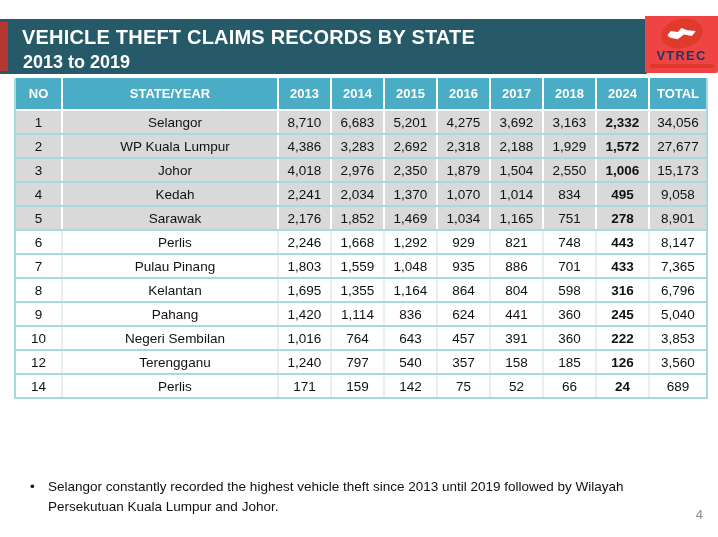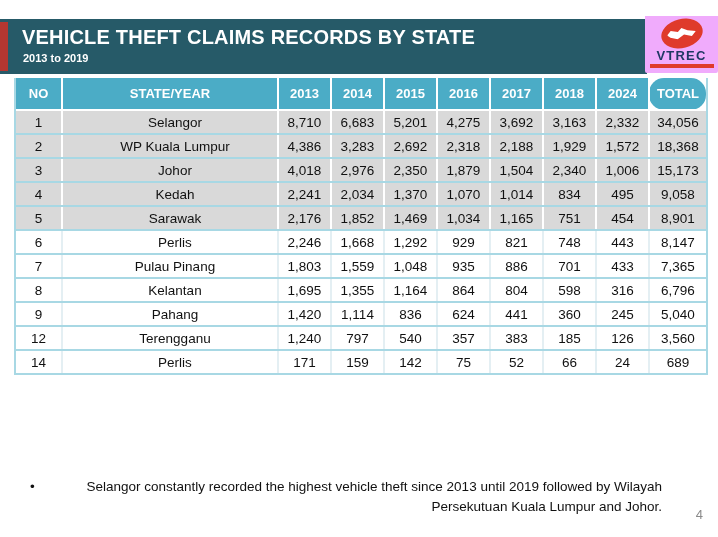--- a/index.html
+++ b/index.html
@@ -16,26 +16,26 @@
   .accent-bar {
     position:absolute; left:0; top:3px; bottom:3px; width:8px;
     background:var(--accent-red, #B43731);
   }
   .title {
     position:absolute; left:22px; top:7px; color:#fff;
     font-size:20px; font-weight:bold; letter-spacing:0.2px; white-space:nowrap;
   }
   .subtitle {
     position:absolute; left:23px; top:33px; color:#fff;
-    font-size:11px; font-weight:bold;
+    font-size:18px; font-weight:bold;
   }
   
   .logo-box {
     position:absolute; left:645px; top:0; width:73px; height:57px;
-    background:#f0abfc; text-align:center; border-radius:0 0 2px 2px;
+    background:#ef4444; text-align:center; border-radius:0 0 2px 2px;
   }
   .logo-mark {
     width:42px; height:29px; background:var(--logo-red, #DF3A2B);
     border-radius:50%; transform:rotate(-14deg);
     margin:3px auto 0; position:relative;
   }
   .logo-map {
     position:absolute; left:6px; top:8px; width:29px; height:14px; background:#fff;
     transform:rotate(6deg);
     clip-path:polygon(0% 45%, 14% 18%, 38% 32%, 52% 6%, 72% 28%, 100% 42%, 84% 74%, 58% 56%, 34% 82%, 10% 64%);
@@ -49,40 +49,40 @@
   .tbl-wrap {
     position:absolute; left:14px; top:62px; width:690px;
     border:2px solid var(--row-border-cyan, #A8D8E4); border-top:none;
   }
   table.state-table { width:100%; border-collapse:collapse; table-layout:fixed; }
   .state-table thead th {
     background:var(--table-header-aqua, #4BACC6); color:#fff;
     font-size:13px; font-weight:bold; height:31px; text-align:center;
     border-right:2px solid #fff; border-bottom:2px solid #fff; padding:0;
   }
-  .state-table thead th:last-child { border-right:none;border-radius:15px; }
+  .state-table thead th:last-child { border-right:none; }
   .state-table tbody td {
     height:22px; font-size:13.5px; color:#111; padding:0;
     border-right:2px solid #E4EFF3; border-bottom:2px solid var(--row-border-cyan, #A8D8E4);
     background:#fff;
   }
   .state-table tbody td:last-child { border-right:none; }
   .state-table tbody tr:last-child td { border-bottom:none; }
   .state-table tbody tr:nth-child(-n+5) td { background:var(--row-highlight-gray, #D9D9D9); border-right-color:#fff; }
   .c-no { text-align:center; }
   .c-state { text-align:center; padding-left:10px !important; }
   .c-num { text-align:center; }
-  .emph { font-weight:normal; }
+  .emph { font-weight:bold; }
   
   .notes {
     position:absolute; left:30px; top:461px; width:660px;
     display:flex; font-size:13.5px; color:#111; line-height:1.5;
   }
   .bullet { flex:0 0 auto; width:18px; }
-  .note-text { width:614px;text-align:right; }
+  .note-text { width:614px; }
   .page-num { position:absolute; right:15px; top:491px; font-size:13px; color:#8A8A8A; }
 </style>
 </head>
 <body>
 
 <div class="slide">
 
   <div class="header-band">
     <div class="accent-bar"></div>
     <div class="title">VEHICLE THEFT CLAIMS RECORDS BY STATE</div>
@@ -141,31 +141,31 @@
           <tr>
             <td class="c-no">2</td>
             <td class="c-state">WP Kuala Lumpur</td>
             <td class="c-num">4,386</td>
             <td class="c-num">3,283</td>
             <td class="c-num">2,692</td>
             <td class="c-num">2,318</td>
             <td class="c-num">2,188</td>
             <td class="c-num">1,929</td>
             <td class="c-num emph">1,572</td>
-            <td class="c-num">18,368</td>
+            <td class="c-num">27,677</td>
           </tr>
           <tr>
             <td class="c-no">3</td>
             <td class="c-state">Johor</td>
             <td class="c-num">4,018</td>
             <td class="c-num">2,976</td>
             <td class="c-num">2,350</td>
             <td class="c-num">1,879</td>
             <td class="c-num">1,504</td>
-            <td class="c-num">2,340</td>
+            <td class="c-num">2,550</td>
             <td class="c-num emph">1,006</td>
             <td class="c-num">15,173</td>
           </tr>
           <tr>
             <td class="c-no">4</td>
             <td class="c-state">Kedah</td>
             <td class="c-num">2,241</td>
             <td class="c-num">2,034</td>
             <td class="c-num">1,370</td>
             <td class="c-num">1,070</td>
@@ -176,21 +176,21 @@
           </tr>
           <tr>
             <td class="c-no">5</td>
             <td class="c-state">Sarawak</td>
             <td class="c-num">2,176</td>
             <td class="c-num">1,852</td>
             <td class="c-num">1,469</td>
             <td class="c-num">1,034</td>
             <td class="c-num">1,165</td>
             <td class="c-num">751</td>
-            <td class="c-num emph">454</td>
+            <td class="c-num emph">278</td>
             <td class="c-num">8,901</td>
           </tr>
           <tr>
             <td class="c-no">6</td>
             <td class="c-state">Perlis</td>
             <td class="c-num">2,246</td>
             <td class="c-num">1,668</td>
             <td class="c-num">1,292</td>
             <td class="c-num">929</td>
             <td class="c-num">821</td>
@@ -228,27 +228,39 @@
             <td class="c-num">1,420</td>
             <td class="c-num">1,114</td>
             <td class="c-num">836</td>
             <td class="c-num">624</td>
             <td class="c-num">441</td>
             <td class="c-num">360</td>
             <td class="c-num emph">245</td>
             <td class="c-num">5,040</td>
           </tr>
           <tr>
+            <td class="c-no">10</td>
+            <td class="c-state">Negeri Sembilan</td>
+            <td class="c-num">1,016</td>
+            <td class="c-num">764</td>
+            <td class="c-num">643</td>
+            <td class="c-num">457</td>
+            <td class="c-num">391</td>
+            <td class="c-num">360</td>
+            <td class="c-num emph">222</td>
+            <td class="c-num">3,853</td>
+          </tr>
+          <tr>
             <td class="c-no">12</td>
             <td class="c-state">Terengganu</td>
             <td class="c-num">1,240</td>
             <td class="c-num">797</td>
             <td class="c-num">540</td>
             <td class="c-num">357</td>
-            <td class="c-num">383</td>
+            <td class="c-num">158</td>
             <td class="c-num">185</td>
             <td class="c-num emph">126</td>
             <td class="c-num">3,560</td>
           </tr>
           <tr>
             <td class="c-no">14</td>
             <td class="c-state">Perlis</td>
             <td class="c-num">171</td>
             <td class="c-num">159</td>
             <td class="c-num">142</td>

